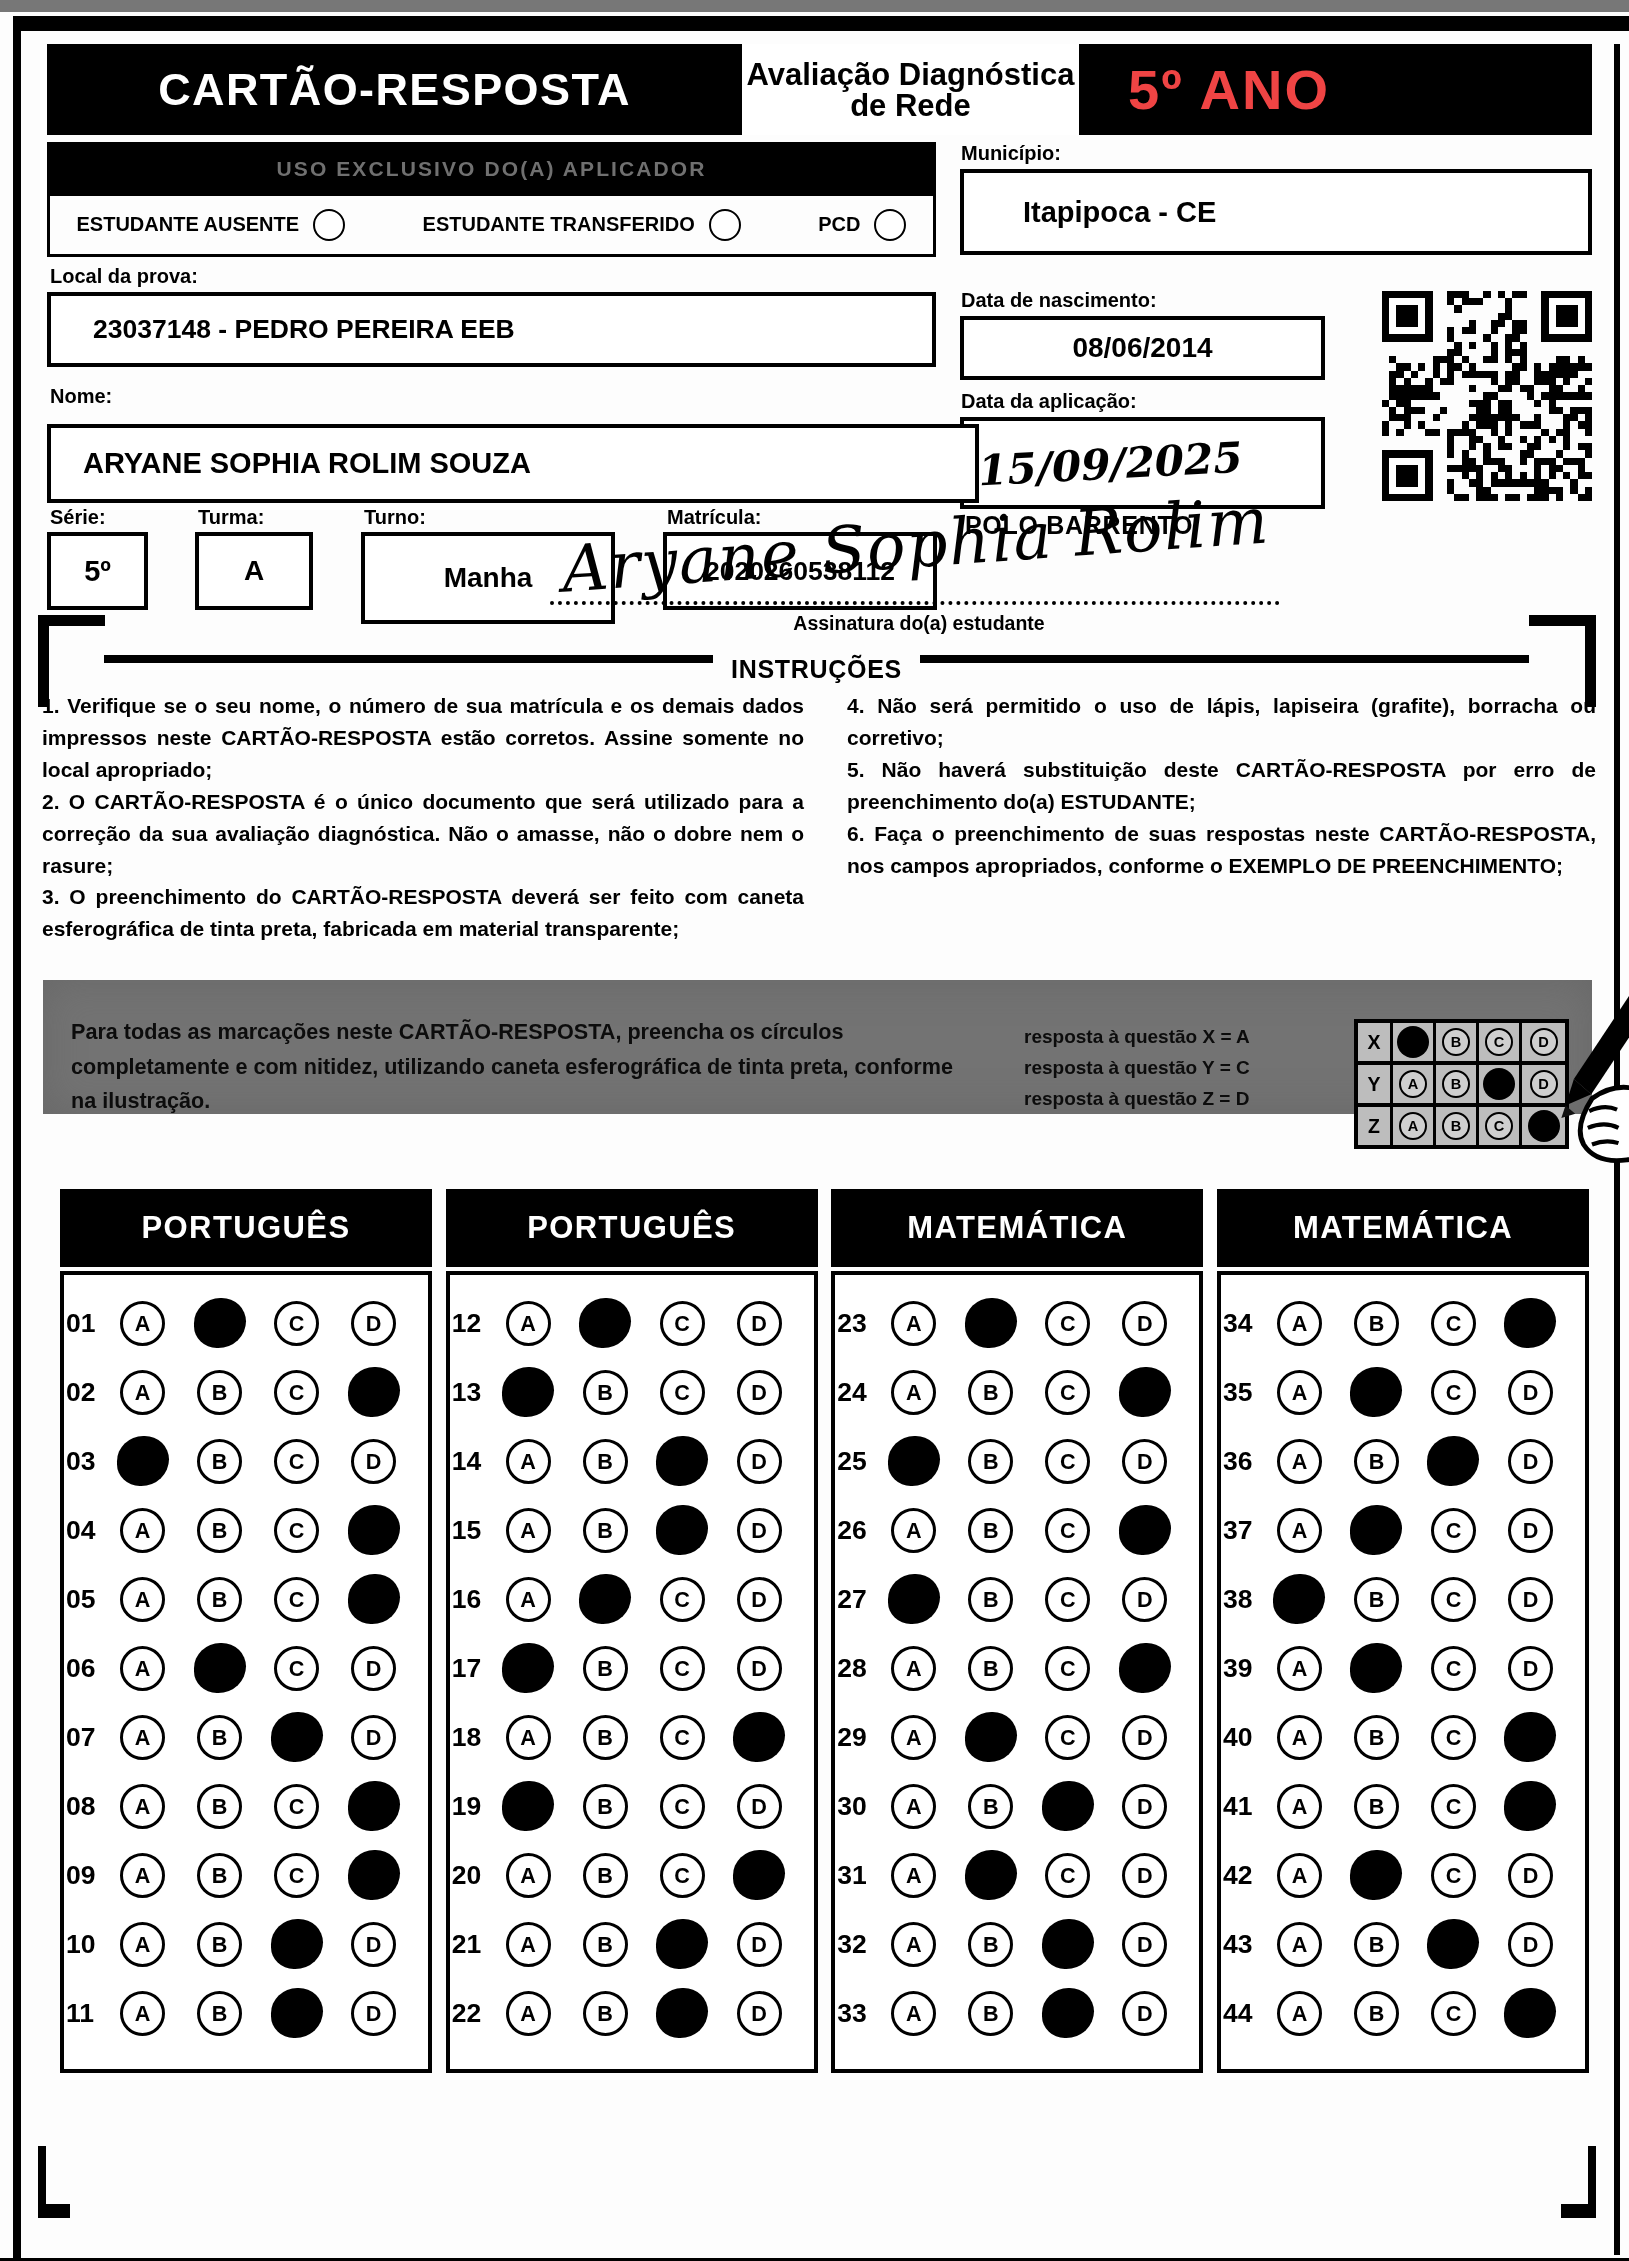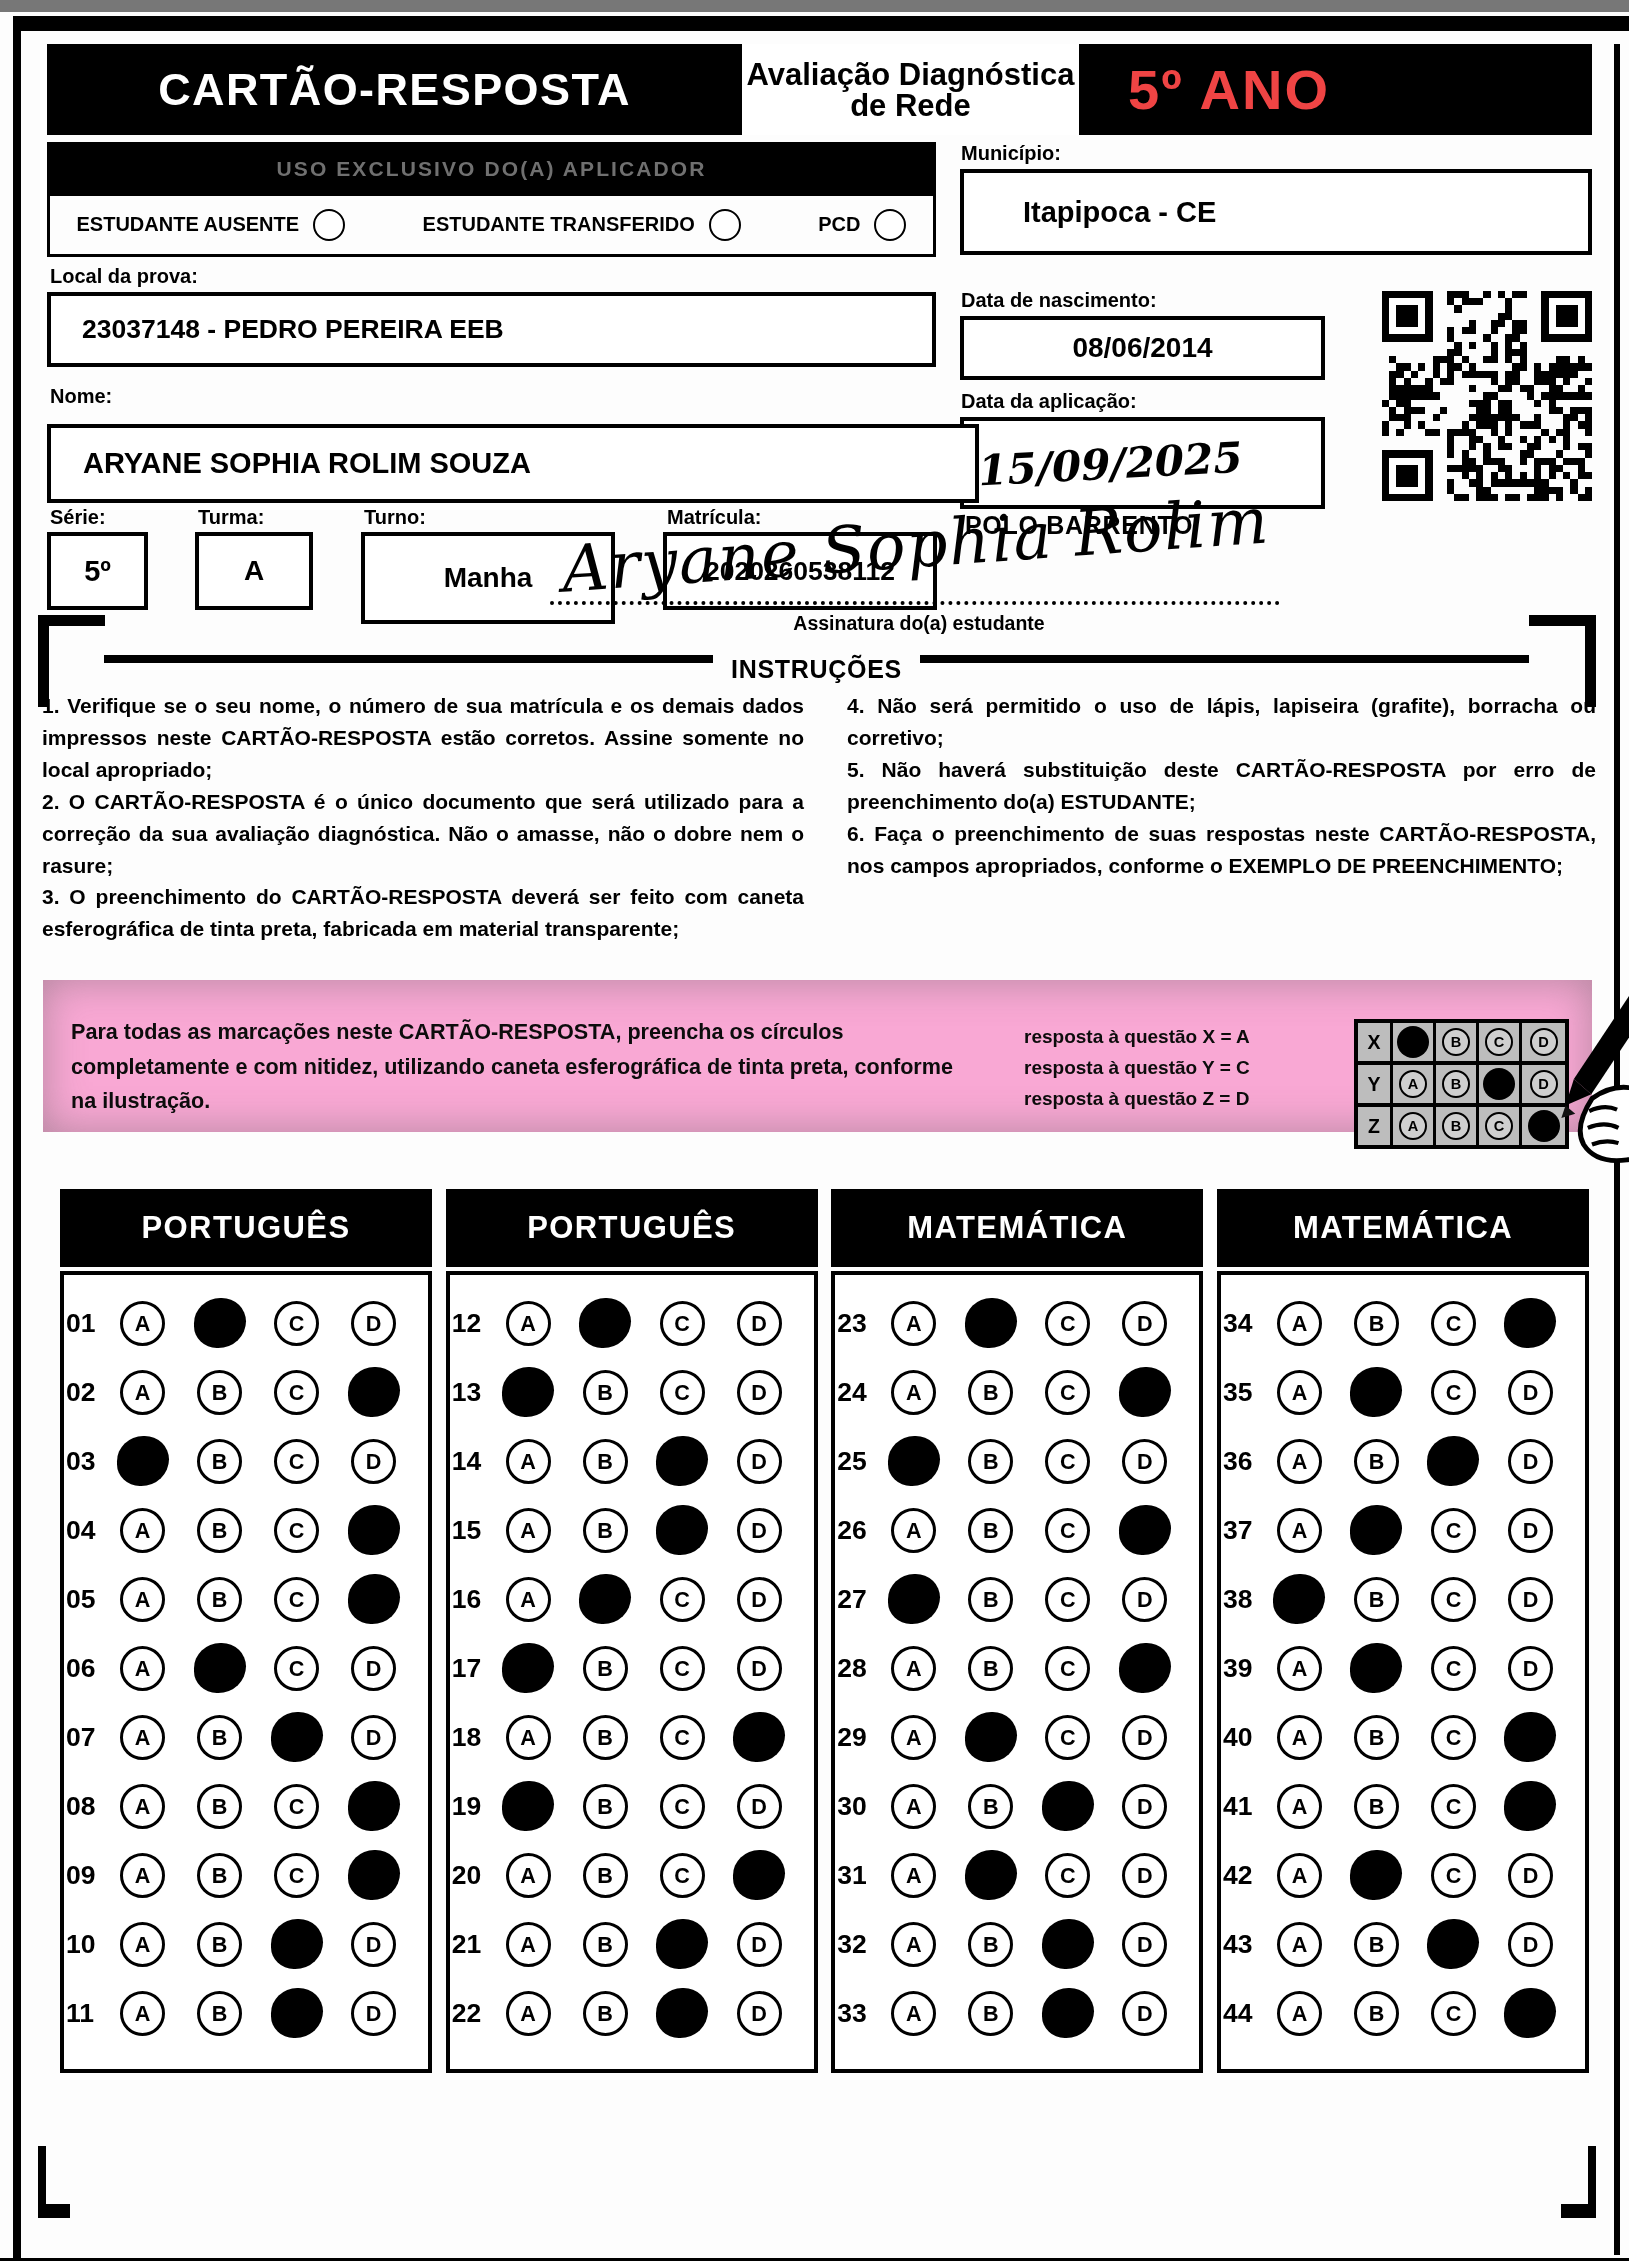--- a/index.html
+++ b/index.html
@@ -28,21 +28,21 @@
        align-items:center;justify-content:center;font-weight:bold;font-size:21px;letter-spacing:2.1px}
   .checkrow{left:47px;top:183px;width:889px;height:62px;border:3.5px solid #000;border-top:none;
             display:flex;align-items:center;justify-content:space-between;padding:0 26.5px}
   .check-item{display:flex;align-items:center;gap:14px;font-weight:bold;font-size:20px}
   .circle{width:32px;height:32px;border:2.8px solid #000;border-radius:50%;background:#fff}
 
   .lbl{font-weight:bold;font-size:20px}
   .fbox{border:4.2px solid #000;display:flex;align-items:center;font-weight:bold;background:#fff}
 
   .box-municipio{left:960px;top:157px;width:632px;height:86px;font-size:29px;padding-left:59px}
-  .box-local{left:47px;top:280px;width:889px;height:75px;font-size:26.5px;padding-left:31px}
+  .box-local{left:47px;top:280px;width:889px;height:75px;font-size:26.5px;padding-left:42px}
   .box-nasc{left:960px;top:304px;width:365px;height:64px;font-size:28px;justify-content:center}
   .box-nome{left:47px;top:412px;width:932px;height:79px;font-size:29px;padding-left:32px}
   .box-aplic{left:960px;top:405px;width:365px;height:92px}
   .box-serie{left:47px;top:520px;width:101px;height:78px;font-size:29px;justify-content:center}
   .box-turma{left:195px;top:520px;width:118px;height:78px;font-size:28px;justify-content:center}
   .box-turno{left:361px;top:520px;width:254px;height:92px;font-size:28px;justify-content:center}
   .box-matric{left:663px;top:520px;width:274px;height:78px;font-size:26.5px;justify-content:center}
 
   .polo{left:965px;top:499px;font-weight:bold;font-size:25px;letter-spacing:0.7px}
 
@@ -64,21 +64,21 @@
 
   
   .divider{left:104px;top:643px;width:1425px;height:31px;display:flex;gap:18px}
   .divider .line{flex:1;height:8.4px;background:#000}
   .divider .t{font-weight:bold;font-size:25px;letter-spacing:0.7px}
   .instr-col{top:678px;font-weight:bold;font-size:21px;line-height:1.52;text-align:justify}
   .instr-left{left:42px;width:762px}
   .instr-right{left:847px;width:749px}
 
   
-  .graybox{left:43px;top:968px;width:1549px;height:152px;background:#f9a8d4;
+  .graybox{left:43px;top:968px;width:1549px;height:134px;background:#737373;
            box-shadow:inset 0 0 42px rgba(90,90,90,.45)}
   .gray-note{position:absolute;left:28px;top:35px;width:888px;font-weight:bold;font-size:21.6px;
              line-height:1.6;color:#0c0c0c}
   .legend{position:absolute;left:981px;top:42px;font-weight:bold;font-size:19px;line-height:1.62;color:#0c0c0c}
   .ex-grid{position:absolute;left:1311px;top:39px;border:4.9px solid #000;background:#bdbdbd}
   .ex-row{display:flex;border-bottom:4.2px solid #000}
   .ex-row:last-child{border-bottom:none}
   .ex-cell{width:43px;height:38px;display:flex;align-items:center;justify-content:center;border-right:3.5px solid #000}
   .ex-cell:last-child{border-right:none}
   .ex-lab{width:35px;font-weight:bold;font-size:19.5px}

